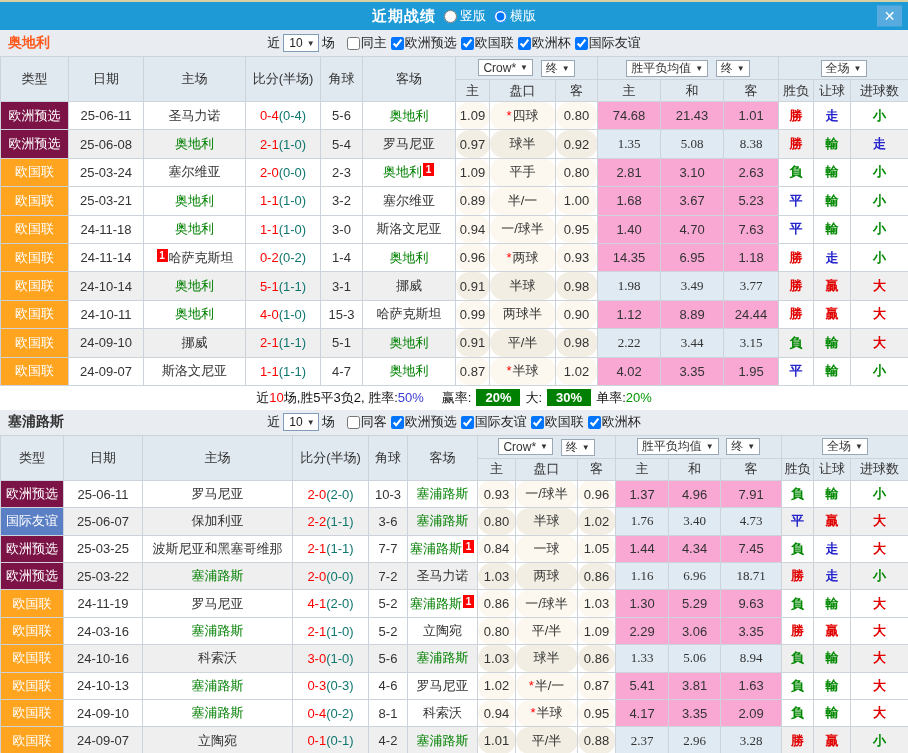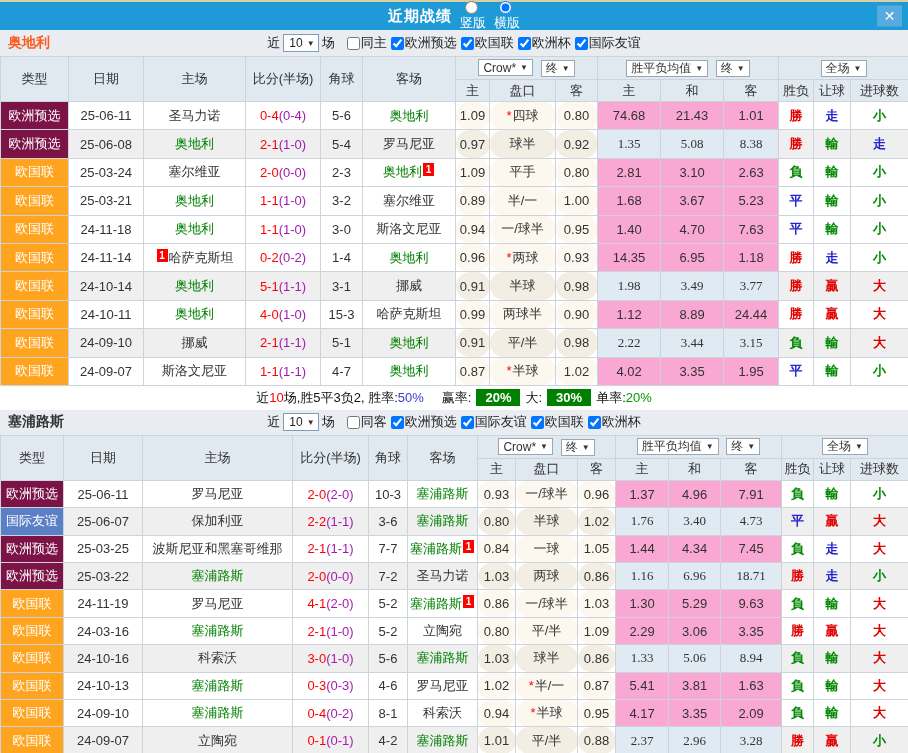--- a/index.html
+++ b/index.html
@@ -8,21 +8,21 @@
     font-family: "Liberation Sans", "DejaVu Sans", sans-serif;
     font-size: 13px; color: #333; background: #fff;
   }
   
   .titlebar {
     height: 30px; background: #1e9ad6; border-top: 2px solid #d9d0a2;
     position: relative; display: flex; align-items: center; justify-content: center;
     color: #fff;
   }
   .ttl { font-weight: bold; font-size: 15px; letter-spacing: 1px; }
-  .tradio { display: inline-flex; align-items: center; margin-left: 8px; font-size: 13px; cursor: pointer; flex-direction: column; }
+  .tradio { display: inline-flex; align-items: center; margin-left: 8px; font-size: 13px; cursor: pointer; }
   .tradio input { margin: 0 3px 0 0; }
   .closebtn {
     position: absolute; right: 6px; top: 50%; transform: translateY(-50%);
     width: 25px; height: 21px; background: #58abdf; color: #fff;
     font-weight: bold; text-align: center; line-height: 21px; font-size: 14px; cursor: pointer;
   }
   
   .filterbar {
     height: 26px; background: #e9edf2; position: relative;
     display: flex; align-items: center; justify-content: center;
@@ -52,21 +52,21 @@
   tbody td { background: #fff; font-size: 13px; }
   table.t0 tbody td { height: 28.4px; }
   table.t1 tbody td { height: 27.4px; }
   td.col-type { color: #fff; }
   .team.focus { color: #008000; }
   .badge1 {
     display: inline-block; background: #f00; color: #fff; font-size: 10px; font-weight: bold;
     width: 11px; height: 13px; line-height: 13px; vertical-align: 3px; margin: 0 1px;
   }
   .score-main { color: #f00; }
-  .score-half { color: #a21caf; }
+  .score-half { color: #0f766e; }
   .star { color: #f00; margin-right: 1px; }
   td.col-odds { background: #fcf8ef; border-radius: 14px; }
   td.col-avg  { background: #f9a8d4; }
   td.col-res  { font-weight: bold; }
   tr.shaded td { background: #efefef; }
   tr.shaded td.col-odds { background: #f2eee3; }
   tr.shaded td.col-avg  { background: #dfeaf2; font-family: Liberation Serif, serif; }
   .c-red   { color: #e10000; }
   .c-green { color: #008800; }
   .c-blue  { color: #2424cc; }

